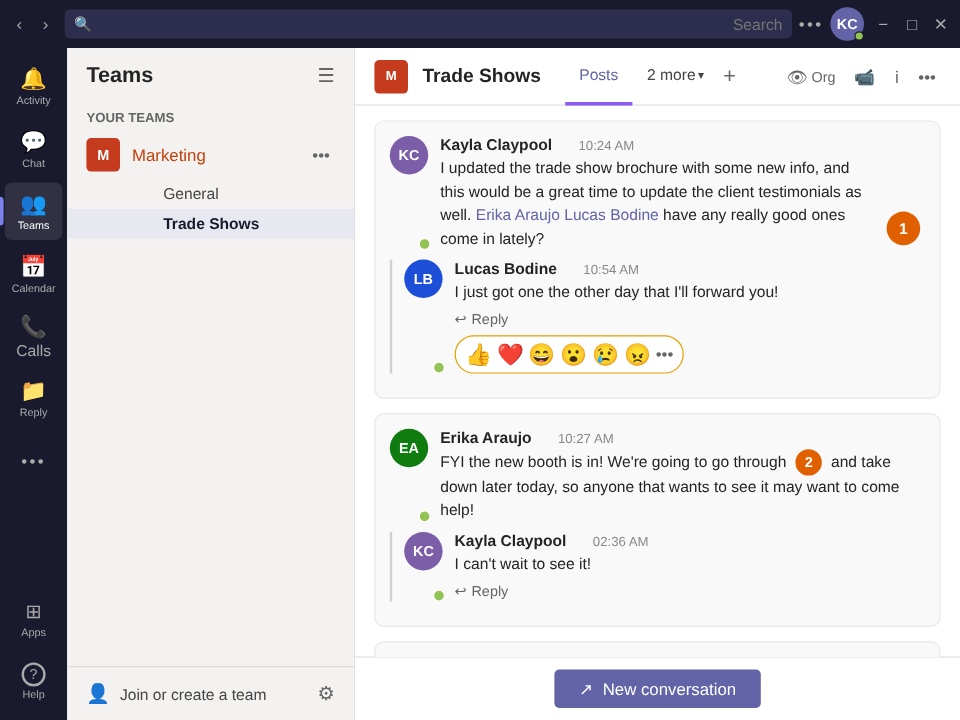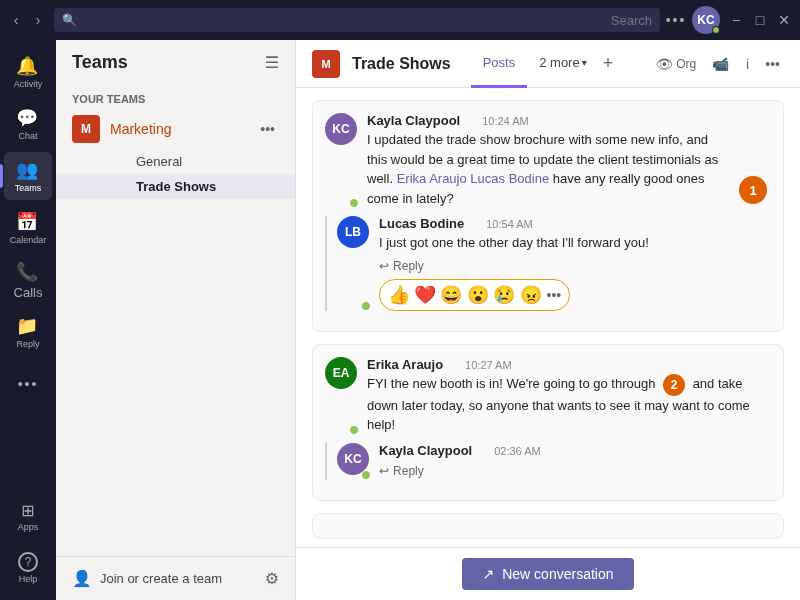--- a/index.html
+++ b/index.html
@@ -432,20 +432,21 @@
           <div class="message">
             <div style="position:relative;">
               <div class="avatar-circle" style="background:#7b5ea7;">KC</div>
               <div class="online-indicator"></div>
             </div>
             <div class="msg-body">
               <div class="msg-header">
                 <span class="msg-author">Kayla Claypool</span>
                 <span class="msg-time">02:36 AM</span>
               </div>
+              <div class="msg-text">I can't wait to see it!</div>
               <button class="reply-btn">
                 <span>↩</span>
                 <span>Reply</span>
               </button>
             </div>
           </div>
         </div>
       </div>
 
       <div class="message-thread">

